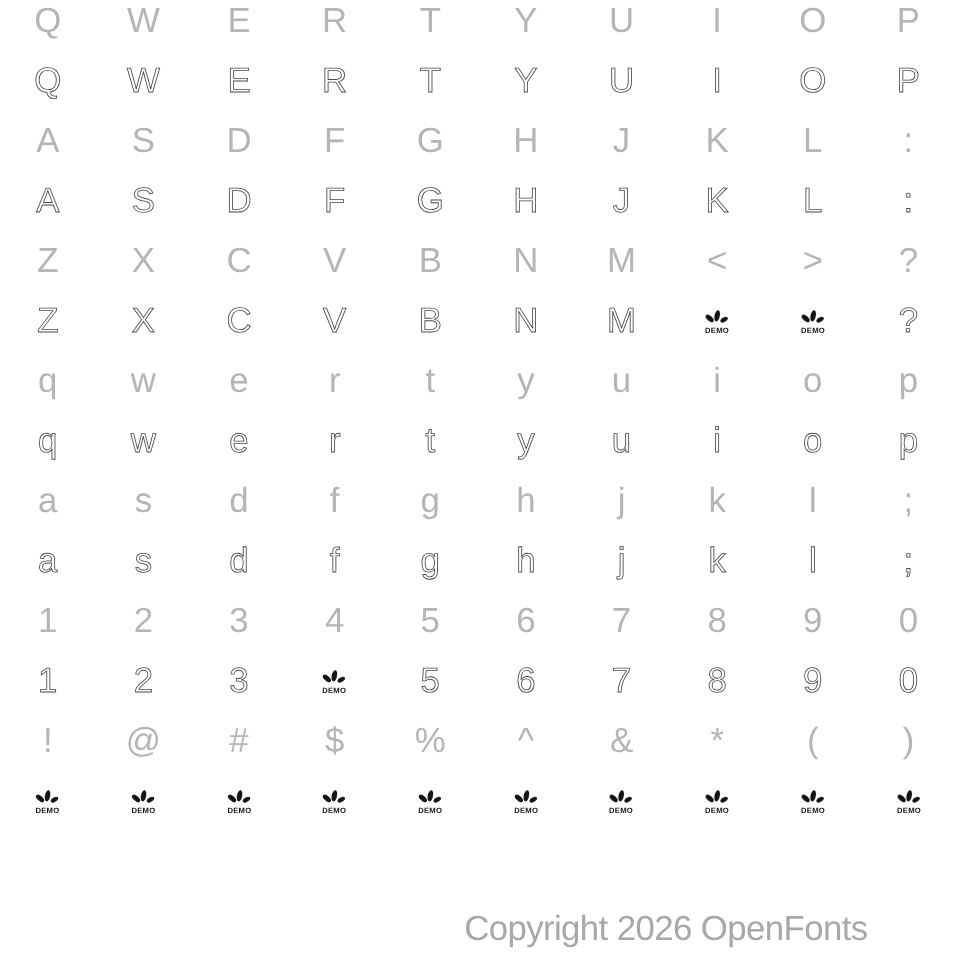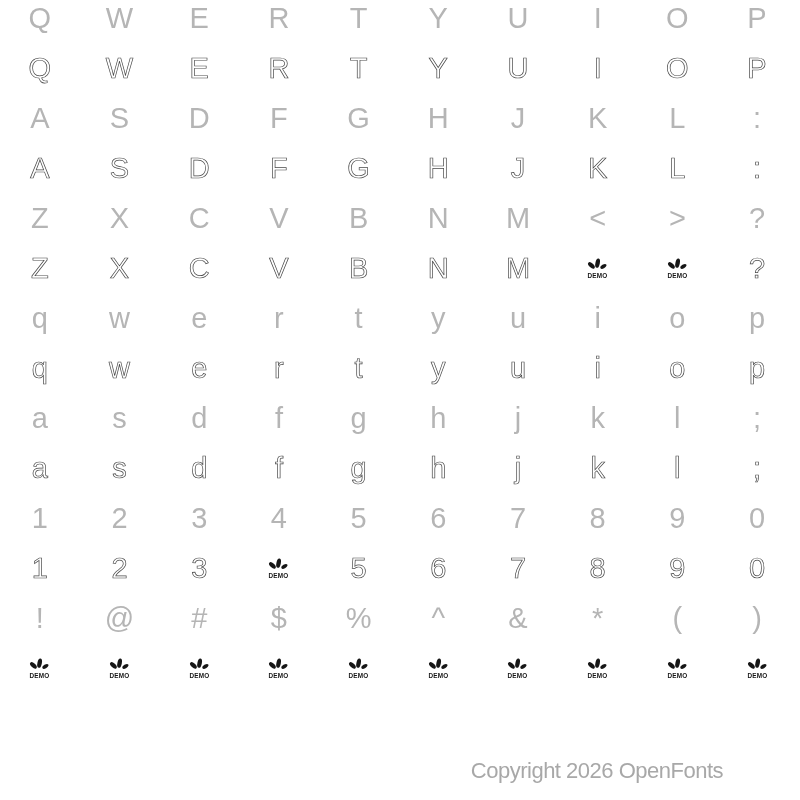--- a/index.html
+++ b/index.html
@@ -55,21 +55,21 @@
     display: inline-flex;
     align-items: center;
     justify-content: center;
     -webkit-text-stroke: 0;
   }
   .demo-glyph svg { display: block; }
   .copyright {
     position: absolute;
     top: 758px;
     right: 77px;
-    font-size: 22px;
+    font-size: 29px;
     letter-spacing: -0.5px;
     color: var(--copyright, #a8a8a8);
     font-weight: 400;
   }
 </style>
 </head>
 <body>
 
 <div class="sheet">
   <div id="grid" class="grid">

